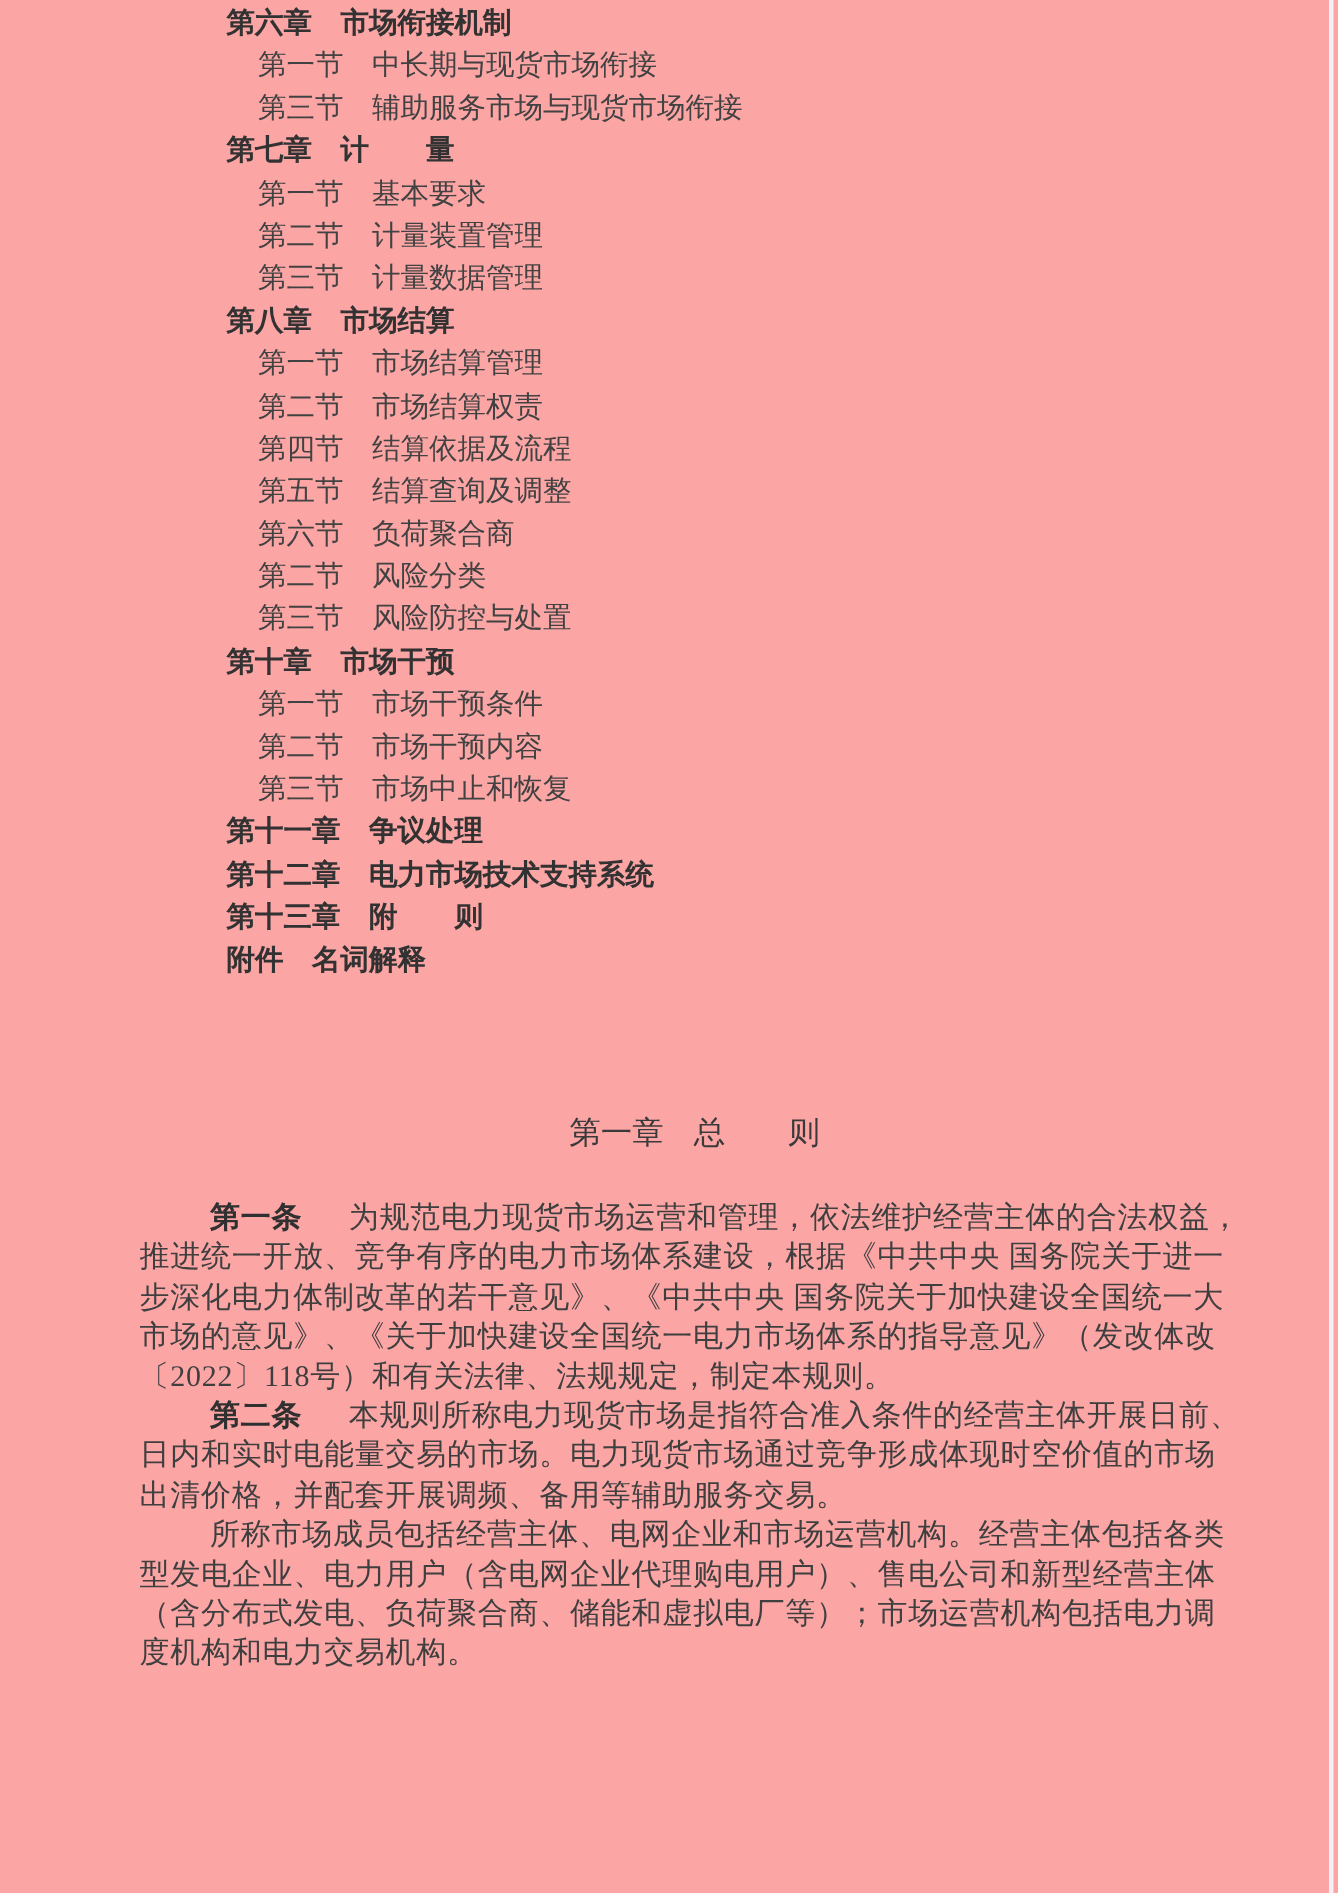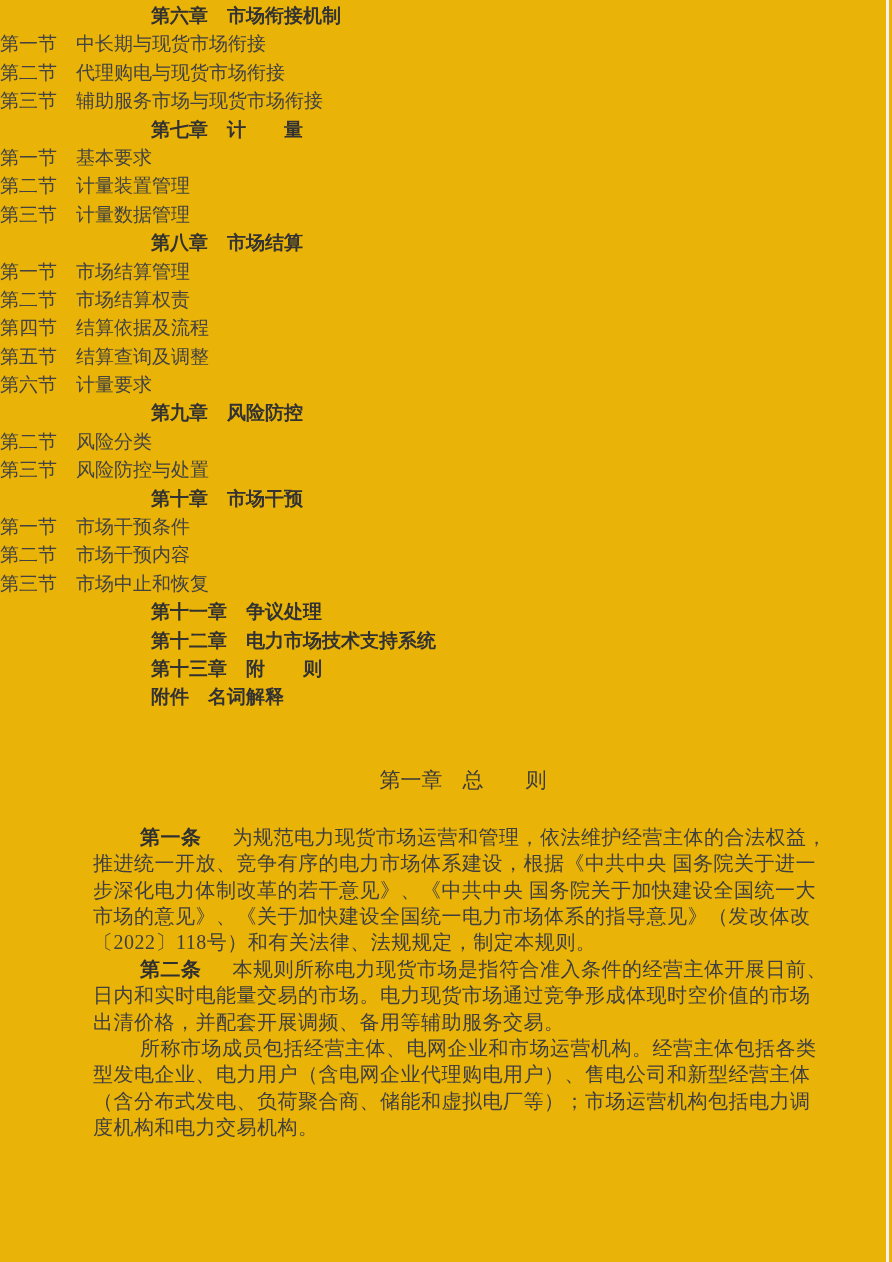--- a/index.html
+++ b/index.html
@@ -1,20 +1,20 @@
 <!DOCTYPE html>
 <html lang="zh"><head>
 <meta charset="utf-8">
 <style>
   html, body { margin: 0; padding: 0; background: #ffffff; }
   .page {
     position: relative;
     width: 892px;
     height: 1262px;
-    background: #eab308;
+    background: #fca5a5;
     font-family: "Liberation Serif", serif;
     overflow: hidden;
   }
   .scan-edge {
     position: absolute;
     top: 0; bottom: 0; right: 3px;
     width: 3px;
     background: #f6f0f4;
   }
   
@@ -24,25 +24,25 @@
     line-height: 28.4px;
     font-size: 19px;
     white-space: nowrap;
     color: #424242;
   }
   .toc-row.chapter {
     padding-left: 151px;
     font-weight: bold;
     color: #323232;
   }
-  .toc-row.section { }
+  .toc-row.section { padding-left: 172px; }
   .toc-row .toc-label { margin-right: 19px; }
   
   .chapter-heading {
-    margin-top: 56px;
+    margin-top: 88px;
     height: 24px;
     line-height: 24px;
     padding-left: 34px;
     text-align: center;
     font-size: 21px;
     color: #3a3a3a;
     white-space: nowrap;
   }
   .chapter-heading .heading-label { margin-right: 20px; }
   
@@ -68,33 +68,31 @@
 </style>
 </head>
 <body>
 
 <div class="page">
   <div class="scan-edge"></div>
 
   <div class="toc">
       <div class="toc-row chapter"><span class="toc-label">第六章</span><span>市场衔接机制</span></div>
       <div class="toc-row section"><span class="toc-label">第一节</span><span>中长期与现货市场衔接</span></div>
-      <div class="toc-row section"><span class="toc-label">第二节</span><span>代理购电与现货市场衔接</span></div>
       <div class="toc-row section"><span class="toc-label">第三节</span><span>辅助服务市场与现货市场衔接</span></div>
       <div class="toc-row chapter"><span class="toc-label">第七章</span><span>计　　量</span></div>
       <div class="toc-row section"><span class="toc-label">第一节</span><span>基本要求</span></div>
       <div class="toc-row section"><span class="toc-label">第二节</span><span>计量装置管理</span></div>
       <div class="toc-row section"><span class="toc-label">第三节</span><span>计量数据管理</span></div>
       <div class="toc-row chapter"><span class="toc-label">第八章</span><span>市场结算</span></div>
       <div class="toc-row section"><span class="toc-label">第一节</span><span>市场结算管理</span></div>
       <div class="toc-row section"><span class="toc-label">第二节</span><span>市场结算权责</span></div>
       <div class="toc-row section"><span class="toc-label">第四节</span><span>结算依据及流程</span></div>
       <div class="toc-row section"><span class="toc-label">第五节</span><span>结算查询及调整</span></div>
-      <div class="toc-row section"><span class="toc-label">第六节</span><span>计量要求</span></div>
-      <div class="toc-row chapter"><span class="toc-label">第九章</span><span>风险防控</span></div>
+      <div class="toc-row section"><span class="toc-label">第六节</span><span>负荷聚合商</span></div>
       <div class="toc-row section"><span class="toc-label">第二节</span><span>风险分类</span></div>
       <div class="toc-row section"><span class="toc-label">第三节</span><span>风险防控与处置</span></div>
       <div class="toc-row chapter"><span class="toc-label">第十章</span><span>市场干预</span></div>
       <div class="toc-row section"><span class="toc-label">第一节</span><span>市场干预条件</span></div>
       <div class="toc-row section"><span class="toc-label">第二节</span><span>市场干预内容</span></div>
       <div class="toc-row section"><span class="toc-label">第三节</span><span>市场中止和恢复</span></div>
       <div class="toc-row chapter"><span class="toc-label">第十一章</span><span>争议处理</span></div>
       <div class="toc-row chapter"><span class="toc-label">第十二章</span><span>电力市场技术支持系统</span></div>
       <div class="toc-row chapter"><span class="toc-label">第十三章</span><span>附　　则</span></div>
       <div class="toc-row chapter"><span class="toc-label">附件</span><span>名词解释</span></div>

